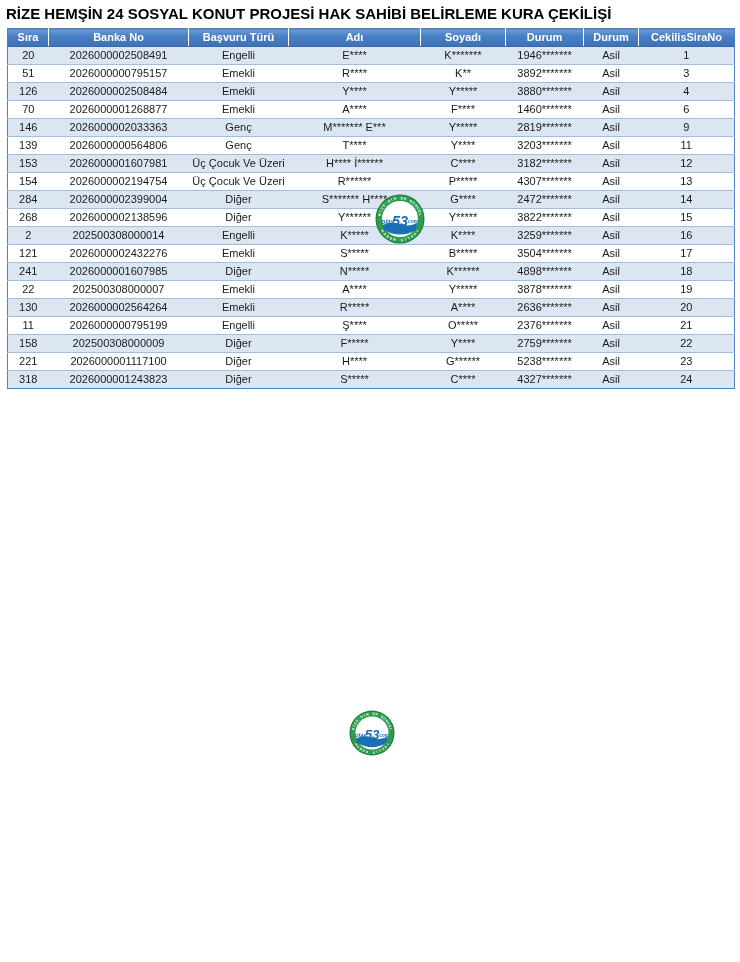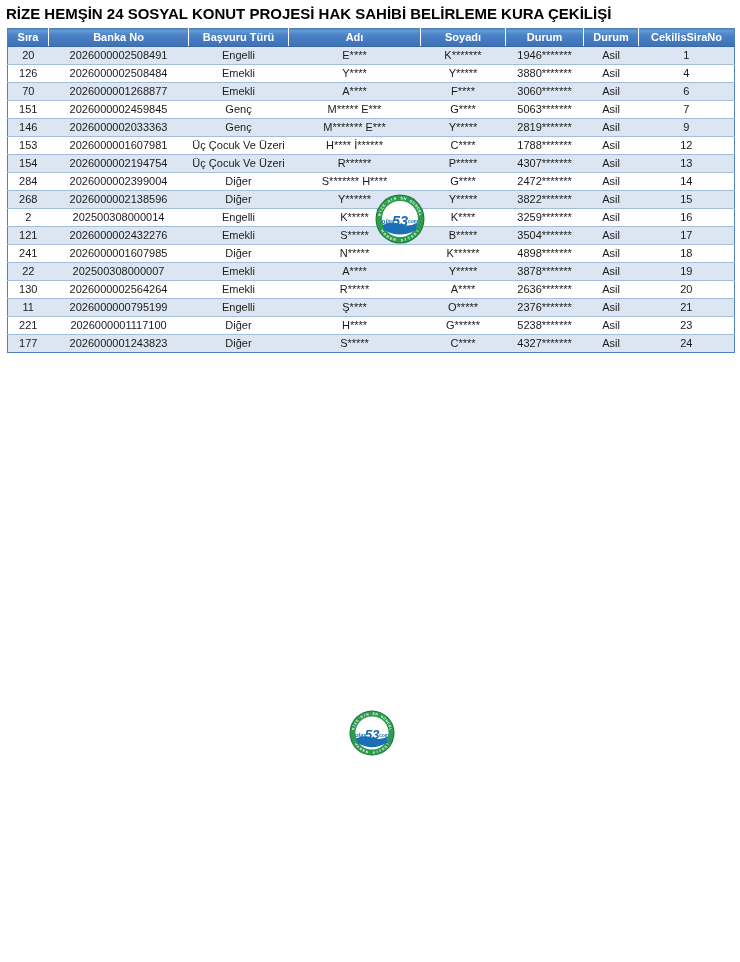--- a/index.html
+++ b/index.html
@@ -75,66 +75,76 @@
           <td>20</td>
           <td>2026000002508491</td>
           <td>Engelli</td>
           <td>E****</td>
           <td>K*******</td>
           <td>1946*******</td>
           <td>Asil</td>
           <td>1</td>
         </tr>
         <tr>
+          <td>51</td>
+          <td>2026000000795157</td>
+          <td>Emekli</td>
+          <td>R****</td>
+          <td>K**</td>
+          <td>3892*******</td>
+          <td>Asil</td>
+          <td>3</td>
+        </tr>
+        <tr>
           <td>126</td>
           <td>2026000002508484</td>
           <td>Emekli</td>
           <td>Y****</td>
           <td>Y*****</td>
           <td>3880*******</td>
           <td>Asil</td>
           <td>4</td>
         </tr>
         <tr>
           <td>70</td>
           <td>2026000001268877</td>
           <td>Emekli</td>
           <td>A****</td>
           <td>F****</td>
-          <td>3060*******</td>
+          <td>1460*******</td>
           <td>Asil</td>
           <td>6</td>
-        </tr>
-        <tr>
-          <td>151</td>
-          <td>2026000002459845</td>
-          <td>Genç</td>
-          <td>M***** E***</td>
-          <td>G****</td>
-          <td>5063*******</td>
-          <td>Asil</td>
-          <td>7</td>
         </tr>
         <tr>
           <td>146</td>
           <td>2026000002033363</td>
           <td>Genç</td>
           <td>M******* E***</td>
           <td>Y*****</td>
           <td>2819*******</td>
           <td>Asil</td>
           <td>9</td>
         </tr>
         <tr>
+          <td>139</td>
+          <td>2026000000564806</td>
+          <td>Genç</td>
+          <td>T****</td>
+          <td>Y****</td>
+          <td>3203*******</td>
+          <td>Asil</td>
+          <td>11</td>
+        </tr>
+        <tr>
           <td>153</td>
           <td>2026000001607981</td>
           <td>Üç Çocuk Ve Üzeri</td>
           <td>H**** İ******</td>
           <td>C****</td>
-          <td>1788*******</td>
+          <td>3182*******</td>
           <td>Asil</td>
           <td>12</td>
         </tr>
         <tr>
           <td>154</td>
           <td>2026000002194754</td>
           <td>Üç Çocuk Ve Üzeri</td>
           <td>R******</td>
           <td>P*****</td>
           <td>4307*******</td>
@@ -215,31 +225,41 @@
           <td>11</td>
           <td>2026000000795199</td>
           <td>Engelli</td>
           <td>Ş****</td>
           <td>O*****</td>
           <td>2376*******</td>
           <td>Asil</td>
           <td>21</td>
         </tr>
         <tr>
+          <td>158</td>
+          <td>202500308000009</td>
+          <td>Diğer</td>
+          <td>F*****</td>
+          <td>Y****</td>
+          <td>2759*******</td>
+          <td>Asil</td>
+          <td>22</td>
+        </tr>
+        <tr>
           <td>221</td>
           <td>2026000001117100</td>
           <td>Diğer</td>
           <td>H****</td>
           <td>G******</td>
           <td>5238*******</td>
           <td>Asil</td>
           <td>23</td>
         </tr>
         <tr>
-          <td>177</td>
+          <td>318</td>
           <td>2026000001243823</td>
           <td>Diğer</td>
           <td>S*****</td>
           <td>C****</td>
           <td>4327*******</td>
           <td>Asil</td>
           <td>24</td>
         </tr>
       </tbody>
   </table>

